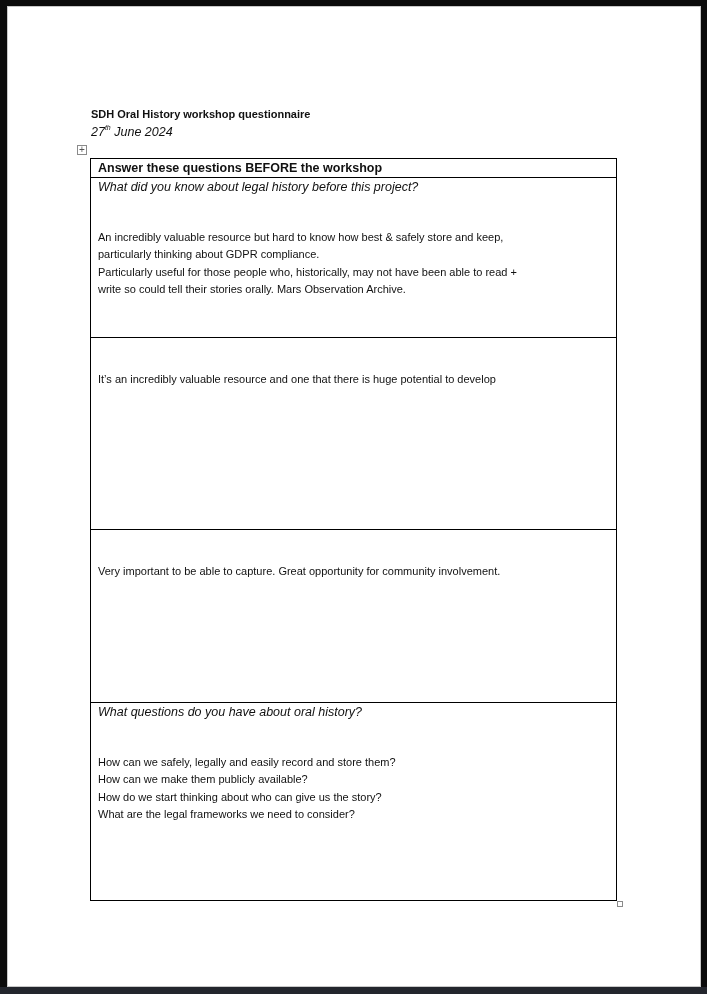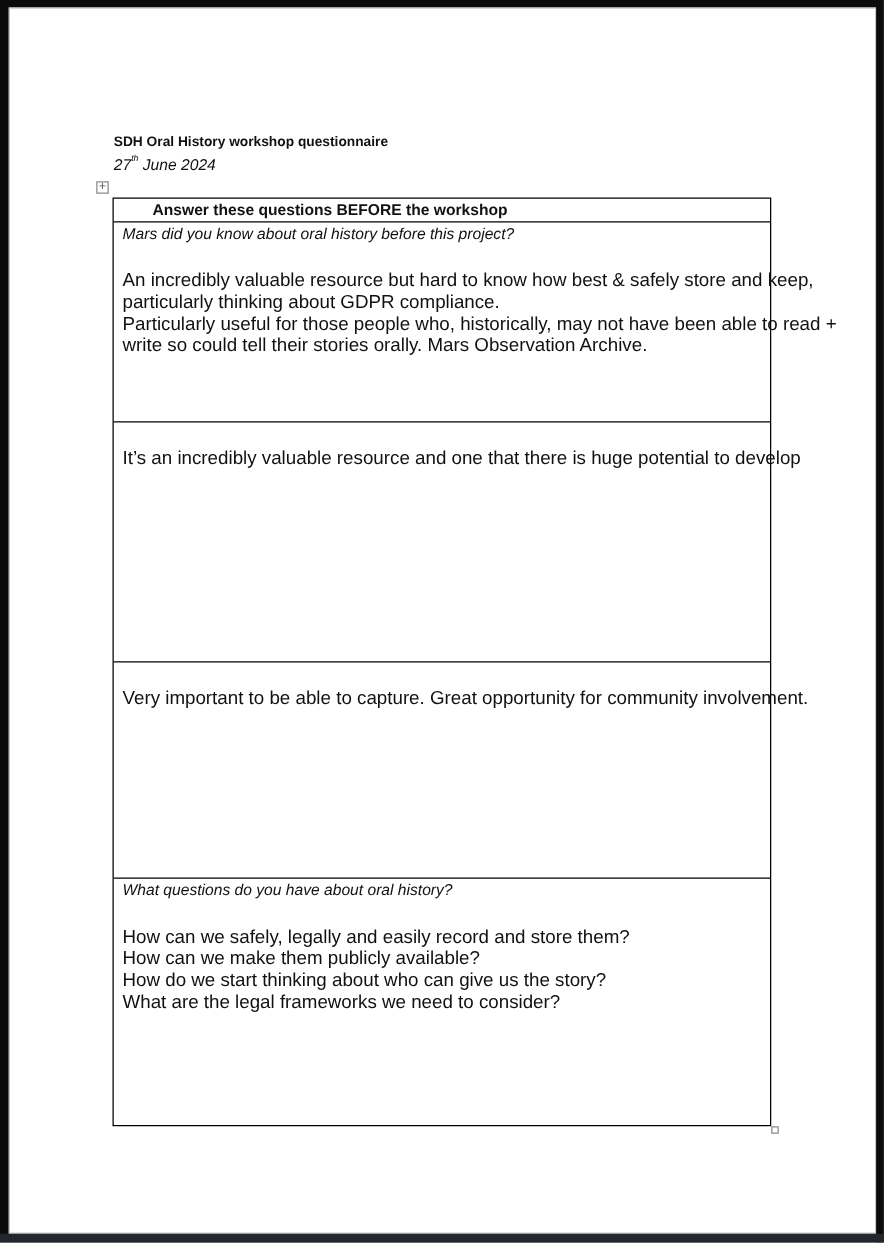--- a/index.html
+++ b/index.html
@@ -10,23 +10,23 @@
   .bottom-shade { position:absolute; left:0; top:987px; width:707px; height:7px; background:#23262d; }
   .right-shade { position:absolute; left:701px; top:0; width:6px; height:994px; background:#0b0b0b; }
   .title { position:absolute; left:91px; top:108px; font-size:11px; font-weight:bold; white-space:nowrap; }
   .date { position:absolute; left:91px; top:125px; font-size:12.5px; font-style:italic; white-space:nowrap; }
   .date sup { font-size:7px; vertical-align:top; position:relative; top:-1px; }
   .move-handle { position:absolute; left:77px; top:145px; width:10px; height:10px; border:1px solid #8a8a8a;
                  box-sizing:border-box; font-size:10px; line-height:8px; text-align:center; color:#555; background:#fff; }
   .tbl { position:absolute; left:90px; top:158px; width:527px; border:1px solid #000; box-sizing:border-box; }
   .row { border-top:1px solid #000; box-sizing:border-box; padding:0 7px; }
   .row:first-child { border-top:none; }
-  .hdr { height:18px; font-weight:bold; font-size:12.5px; line-height:18px;margin-left:24px; }
+  .hdr { height:18px; font-weight:bold; font-size:12.5px; line-height:18px; }
   .q { font-style:italic; font-size:12.5px; line-height:17px; padding-top:1px; }
-  .ans { font-size:15px; line-height:17.3px; margin-top:20px; }
+  .ans { font-size:11px; line-height:17.3px; margin-top:33px; }
   .ans div { white-space:nowrap; }
   .u { }
   .resize-handle { position:absolute; left:617px; top:901px; width:6px; height:6px; border:1px solid #8a8a8a;
                    box-sizing:border-box; background:#fff; }
 </style>
 </head>
 <body>
 
 <div class="page"></div>
 <div class="right-shade"></div>
@@ -34,21 +34,21 @@
 
 <div class="title">SDH Oral History workshop questionnaire</div>
 <div class="date"><span>27</span><sup>th</sup><span> June 2024</span></div>
 
 <div class="move-handle">+</div>
 
 <div class="tbl">
   <div class="row hdr">Answer these questions BEFORE the workshop</div>
 
   <div class="row" style="height:160px">
-    <div class="q">Mars did you know about oral history before this project?</div>
+    <div class="q">What did you know about legal history before this project?</div>
     <div class="ans">
       <div>An incredibly valuable resource but hard to know how best &amp; safely store and keep,</div>
       <div>particularly thinking about GDPR compliance.</div>
       <div>Particularly useful for those people who, historically, may not have been able to read +</div>
       <div>write so could tell their stories orally. Mars Observation Archive.</div>
     </div>
   </div>
 
   <div class="row" style="height:192px">
     <div class="ans">

